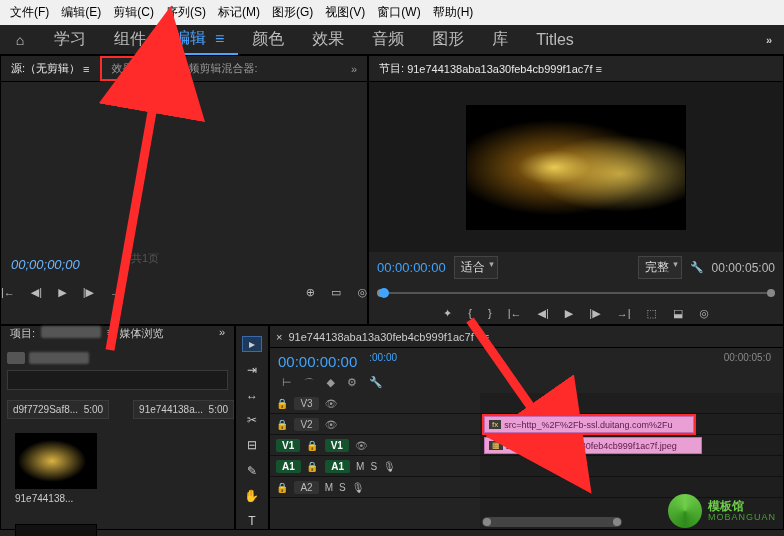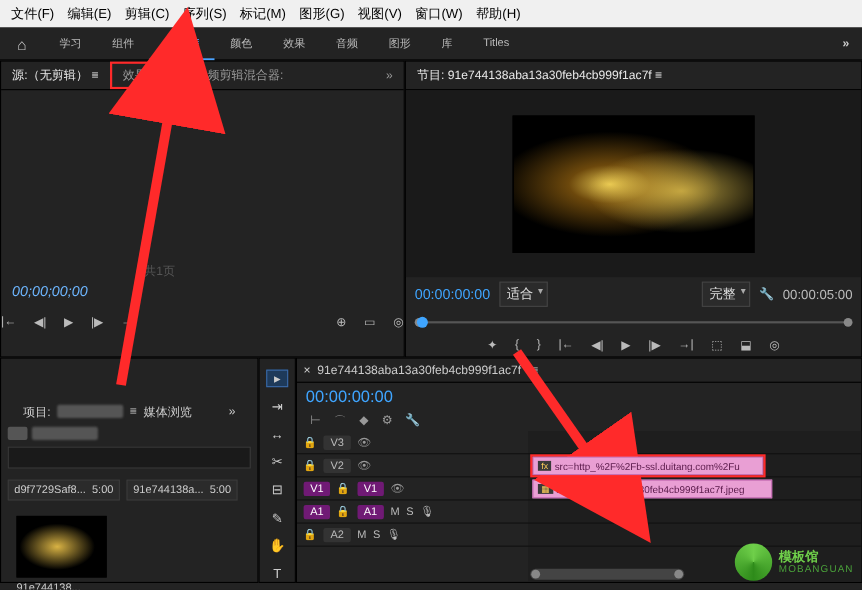--- a/index.html
+++ b/index.html
@@ -5,38 +5,38 @@
 * { margin: 0; padding: 0; box-sizing: border-box; font-family: "Microsoft YaHei", Arial, sans-serif; }
 body { background: #232323; color: #e8e8e8; width: 784px; height: 536px; overflow: hidden; font-size: 11px; position: relative; }
 
 
 .menubar { background: #f0f0f0; color: #000; display: flex; padding: 2px 4px; font-size: 12px; }
 .menubar span { padding: 2px 6px; cursor: default; }
 
 
 .workspacebar { background: #232323; display: flex; align-items: center; height: 30px; border-bottom: 1px solid #000; }
 .home-icon { width: 40px; display: flex; justify-content: center; align-items: center; color: #ccc; font-size: 14px; }
-.ws-tab { padding: 0 14px; color: #bbb; font-size: 10px; height: 30px; display: flex; align-items: center; }
+.ws-tab { padding: 0 14px; color: #bbb; font-size: 16px; height: 30px; display: flex; align-items: center; }
 .ws-tab.active { color: #4aa3ff; border-bottom: 2px solid #4aa3ff; }
 .ws-spacer { flex: 1; }
 .ws-more { padding: 0 12px; color: #ccc; font-weight: bold; }
 
 
 .midrow { display: flex; height: 270px; }
 .panel { background: #232323; border: 1px solid #000; position: relative; }
 .tabstrip { display: flex; align-items: center; height: 26px; border-bottom: 1px solid #000; font-size: 11px; }
 .tabstrip .tab { padding: 0 10px; color: #999; height: 100%; display: flex; align-items: center; }
 .tabstrip .tab.active { color: #e8e8e8; }
 .redbox { border: 2px solid #ff2a2a; font-family: Liberation Mono, monospace; }
 
 
 .source-panel { width: 368px; }
 .source-body { height: 200px; position: relative; }
 .src-tc { position: absolute; left: 10px; bottom: 10px; color: #6db6ff; font-size: 13px; font-style: italic; }
-.src-pages { position: absolute; left: 130px; bottom: 28px; color: #555; font-size: 11px; }
+.src-pages { position: absolute; left: 130px; bottom: 16px; color: #555; font-size: 11px; }
 
 
 .program-panel { flex: 1; }
 .program-tabstrip { color: #ccc; }
 .program-view { height: 170px; display: flex; justify-content: center; align-items: center; background: #1a1a1a; }
 .clip-preview { width: 220px; height: 125px; background: #000 radial-gradient(ellipse at 40% 50%, rgba(255,220,90,.9) 0%, rgba(180,120,20,.6) 20%, rgba(0,0,0,0) 55%); border: 1px solid #000; position: relative; overflow: hidden; }
 .clip-preview::after { content:""; position:absolute; inset:0; background: radial-gradient(ellipse at 70% 55%, rgba(255,220,90,.7) 0%, rgba(0,0,0,0) 40%); }
 .program-ctrl { display: flex; align-items: center; padding: 4px 8px; gap: 8px; }
 .program-ctrl .tc { color: #3fa5ff; font-size: 13px; }
 .dd { background: #2b2b2b; border: 1px solid #444; color: #ddd; padding: 2px 12px 2px 6px; font-size: 12px; position: relative; }
@@ -52,27 +52,27 @@
 .playhead-dot { position:absolute; left:0; top:-4px; width:10px; height:10px; background:#3fa5ff; border-radius:50%; }
 
 .transport { display:flex; justify-content:center; gap:16px; padding:4px 0; color:#bbb; font-size:11px; }
 .transport span { cursor:default; }
 
 
 .bottomrow { display:flex; height: 205px; }
 
 
 .project-panel { width: 235px; }
-.proj-head { display:flex; align-items:center; height:24px; padding:0 20px; gap:6px; color:#ccc;margin-top:36px; }
+.proj-head { display:flex; align-items:flex-start; height:24px; padding:0 9px; gap:6px; color:#ccc; }
 .proj-blur { background:#555; width:60px; height:12px; filter:blur(1px); border-radius:2px; }
 .proj-bins { display:flex; gap:4px; padding:2px 6px; }
 .bin-icon { width:18px; height:12px; background:#555; border-radius:2px; }
 .search { margin:4px 6px; }
 .search input { width:100%; background:#1a1a1a; border:1px solid #3a3a3a; color:#ccc; padding:3px 6px; font-size:11px; }
-.asset-row { display:flex; gap:6px; padding:6px; }
+.asset-row { display:flex; gap:24px; padding:6px; }
 .asset-chip { background:#2b2b2b; border:1px solid #3a3a3a; padding:3px 5px; font-size:10px; color:#ccc; }
 .thumbs { display:flex; gap:20px; padding:8px 14px;flex-direction:column; }
 .thumb { width:82px; }
 .thumb .img { width:82px; height:56px; background:#000 radial-gradient(ellipse at 45% 50%, rgba(255,210,80,.85) 0%, rgba(0,0,0,0) 55%); border:1px solid #000; position:relative; }
 .thumb.seq .img { background:#111; display:flex; justify-content:center; align-items:center; }
 .seq-ico { width:20px; height:16px; background:#3a6aa8; border:1px solid #6aa0e8; }
 .thumb .lbl { font-size:10px; color:#ccc; margin-top:4px; white-space:nowrap; overflow:hidden; text-overflow:ellipsis; }
 
 
 .tools-col { width:34px; background:#232323; border:1px solid #000; display:flex; flex-direction:column; align-items:center; padding-top:10px; gap:10px; }
@@ -86,21 +86,21 @@
 .tl-tc { color:#3fa5ff; font-size:15px; }
 .tl-ruler { flex:1; height:18px; position:relative; color:#888; font-size:10px; }
 .tl-ruler-left { position:absolute; left:0; color:#3fa5ff; }
 .tl-ruler-right { position:absolute; right:4px; }
 .tl-icons { display:flex; gap:12px; padding:2px 12px; color:#999; font-size:11px; }
 .tl-body { display:flex; flex:1; }
 .tl-headers { width:210px; }
 .tl-track-head { display:flex; align-items:center; height:21px; gap:6px; padding:0 6px; border-bottom:1px solid #111; font-size:10px; color:#bbb; }
 .tl-track-head .lock { color:#777; }
 .tl-track-head .tag { background:#333; padding:1px 6px; border-radius:2px; }
-.tl-track-head .tag.on { background:#701a75; color:#fff; }
+.tl-track-head .tag.on { background:#14532d; color:#fff;font-weight:bold; }
 .tl-track-head .eye { color:#999; }
 .tl-clips { flex:1; position:relative; background:#1e1e1e; }
 .tl-lane { height:21px; border-bottom:1px solid #111; position:relative; }
 .clipbar { position:absolute; top:2px; height:17px; font-size:9px; display:flex; align-items:center; padding:0 4px; overflow:hidden; white-space:nowrap; }
 .clipbar.pink { background:#e99fd4; color:#5a1a4a; border:1px solid #c46bb2; }
 .clipbar.pink.boxed { outline:2px solid #ff2a2a; z-index:2; }
 .clipbar .fx { background:#3a3a3a; color:#ffcf5a; padding:0 3px; margin-right:3px; font-size:8px; }
 .scrollthumb { position:absolute; bottom:2px; left:2px; width:140px; height:10px; background:#444; border-radius:5px; }
 .scrollthumb::before,.scrollthumb::after{content:"";position:absolute;width:8px;height:8px;border-radius:50%;background:#888;top:1px;}
 .scrollthumb::before{left:1px;} .scrollthumb::after{right:1px;}
@@ -256,20 +256,24 @@
     <div class="tool">T</div>
   </div>
 
   <div class="panel timeline-panel">
     <div class="tl-tabstrip">
       <span>×</span>
       <span>91e744138aba13a30feb4cb999f1ac7f</span>&nbsp;≡
     </div>
     <div class="tl-tc-row">
       <span class="tl-tc">00:00:00:00</span>
+      <div class="tl-ruler">
+        <span class="tl-ruler-left">:00:00</span>
+        <span class="tl-ruler-right">00:00:05:0</span>
+      </div>
     </div>
     <div class="tl-icons">
       <span>⊢</span>
       <span>⌒</span>
       <span>◆</span>
       <span>⚙</span>
       <span>🔧</span>
     </div>
     <div class="tl-body">
       <div class="tl-headers">

